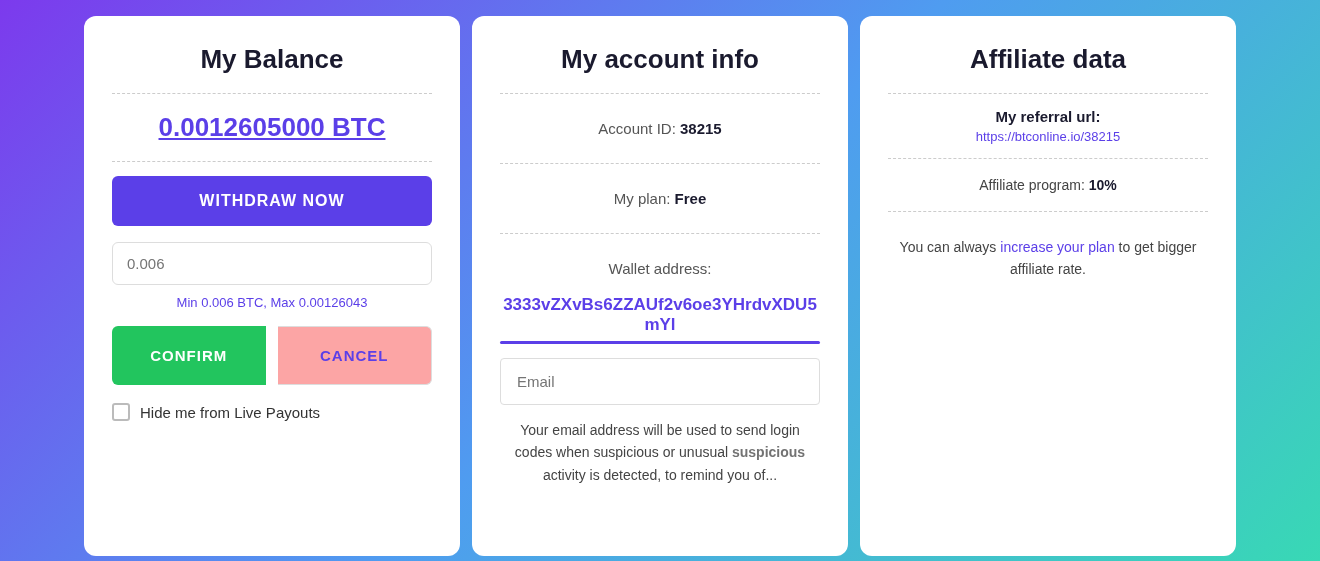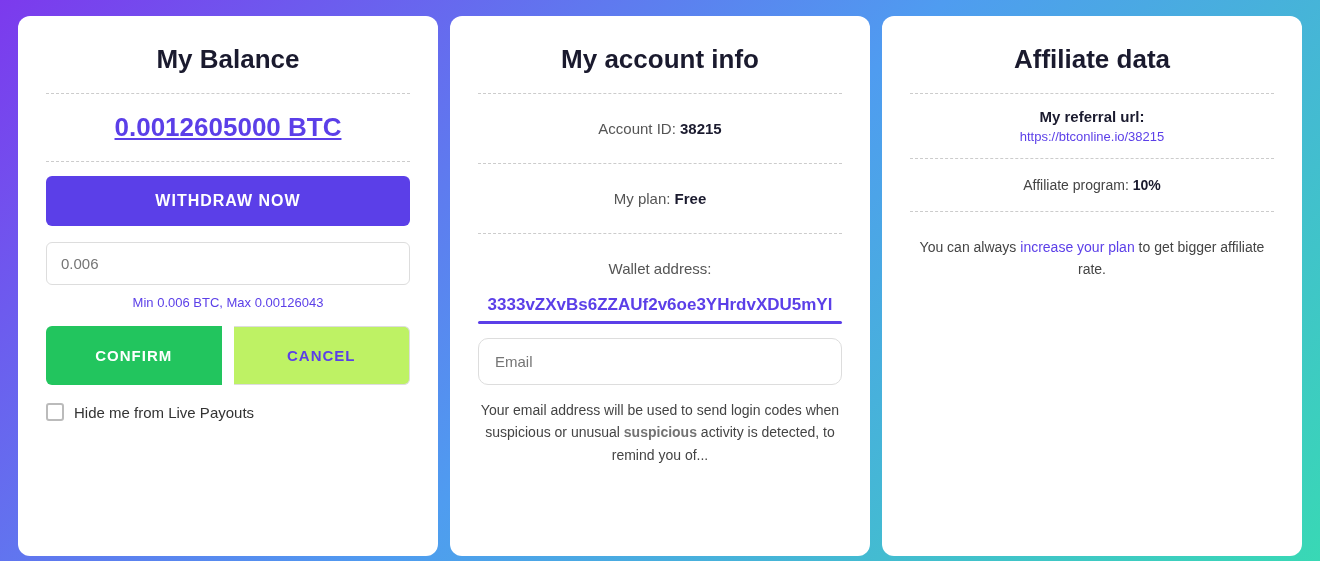--- a/index.html
+++ b/index.html
@@ -10,21 +10,21 @@
       display: flex;
       align-items: flex-start;
       justify-content: center;
       padding: 16px;
       gap: 0;
     }
     .panel {
       background: #fff;
       border-radius: 12px;
       padding: 28px 28px 24px 28px;
-      width: 420px;
+      width: 376px;
       min-height: 540px;
       position: relative;
     }
     .panel + .panel {
       margin-left: 12px;
     }
     .panel-title {
       font-size: 26px;
       font-weight: 700;
       color: #1a1a2e;
@@ -88,21 +88,21 @@
       border: none;
       border-radius: 6px 0 0 6px;
       padding: 16px 0;
       font-size: 15px;
       font-weight: 700;
       letter-spacing: 1px;
       cursor: pointer;
     }
     .cancel-btn {
       flex: 1;
-      background: #bef264;
+      background: #fca5a5;
       color: #5b3fe8;
       border: 1.5px solid #ddd;
       border-left: none;
       border-radius: 0 6px 6px 0;
       padding: 20px 0;
       font-size: 15px;
       font-weight: 700;
       letter-spacing: 1px;
       cursor: pointer;
     }
@@ -147,21 +147,21 @@
     }
     .wallet-underline {
       height: 3px;
       background: #5b3fe8;
       border-radius: 2px;
       margin: 6px 0 14px 0;
     }
     .email-input {
       width: 100%;
       border: 1.5px solid #ddd;
-      border-radius: 10px;
+      border-radius: 4px;
       padding: 14px 16px;
       font-size: 15px;
       color: #aaa;
       outline: none;
       margin-bottom: 14px;
     }
     .email-desc {
       font-size: 14px;
       color: #444;
       text-align: center;

